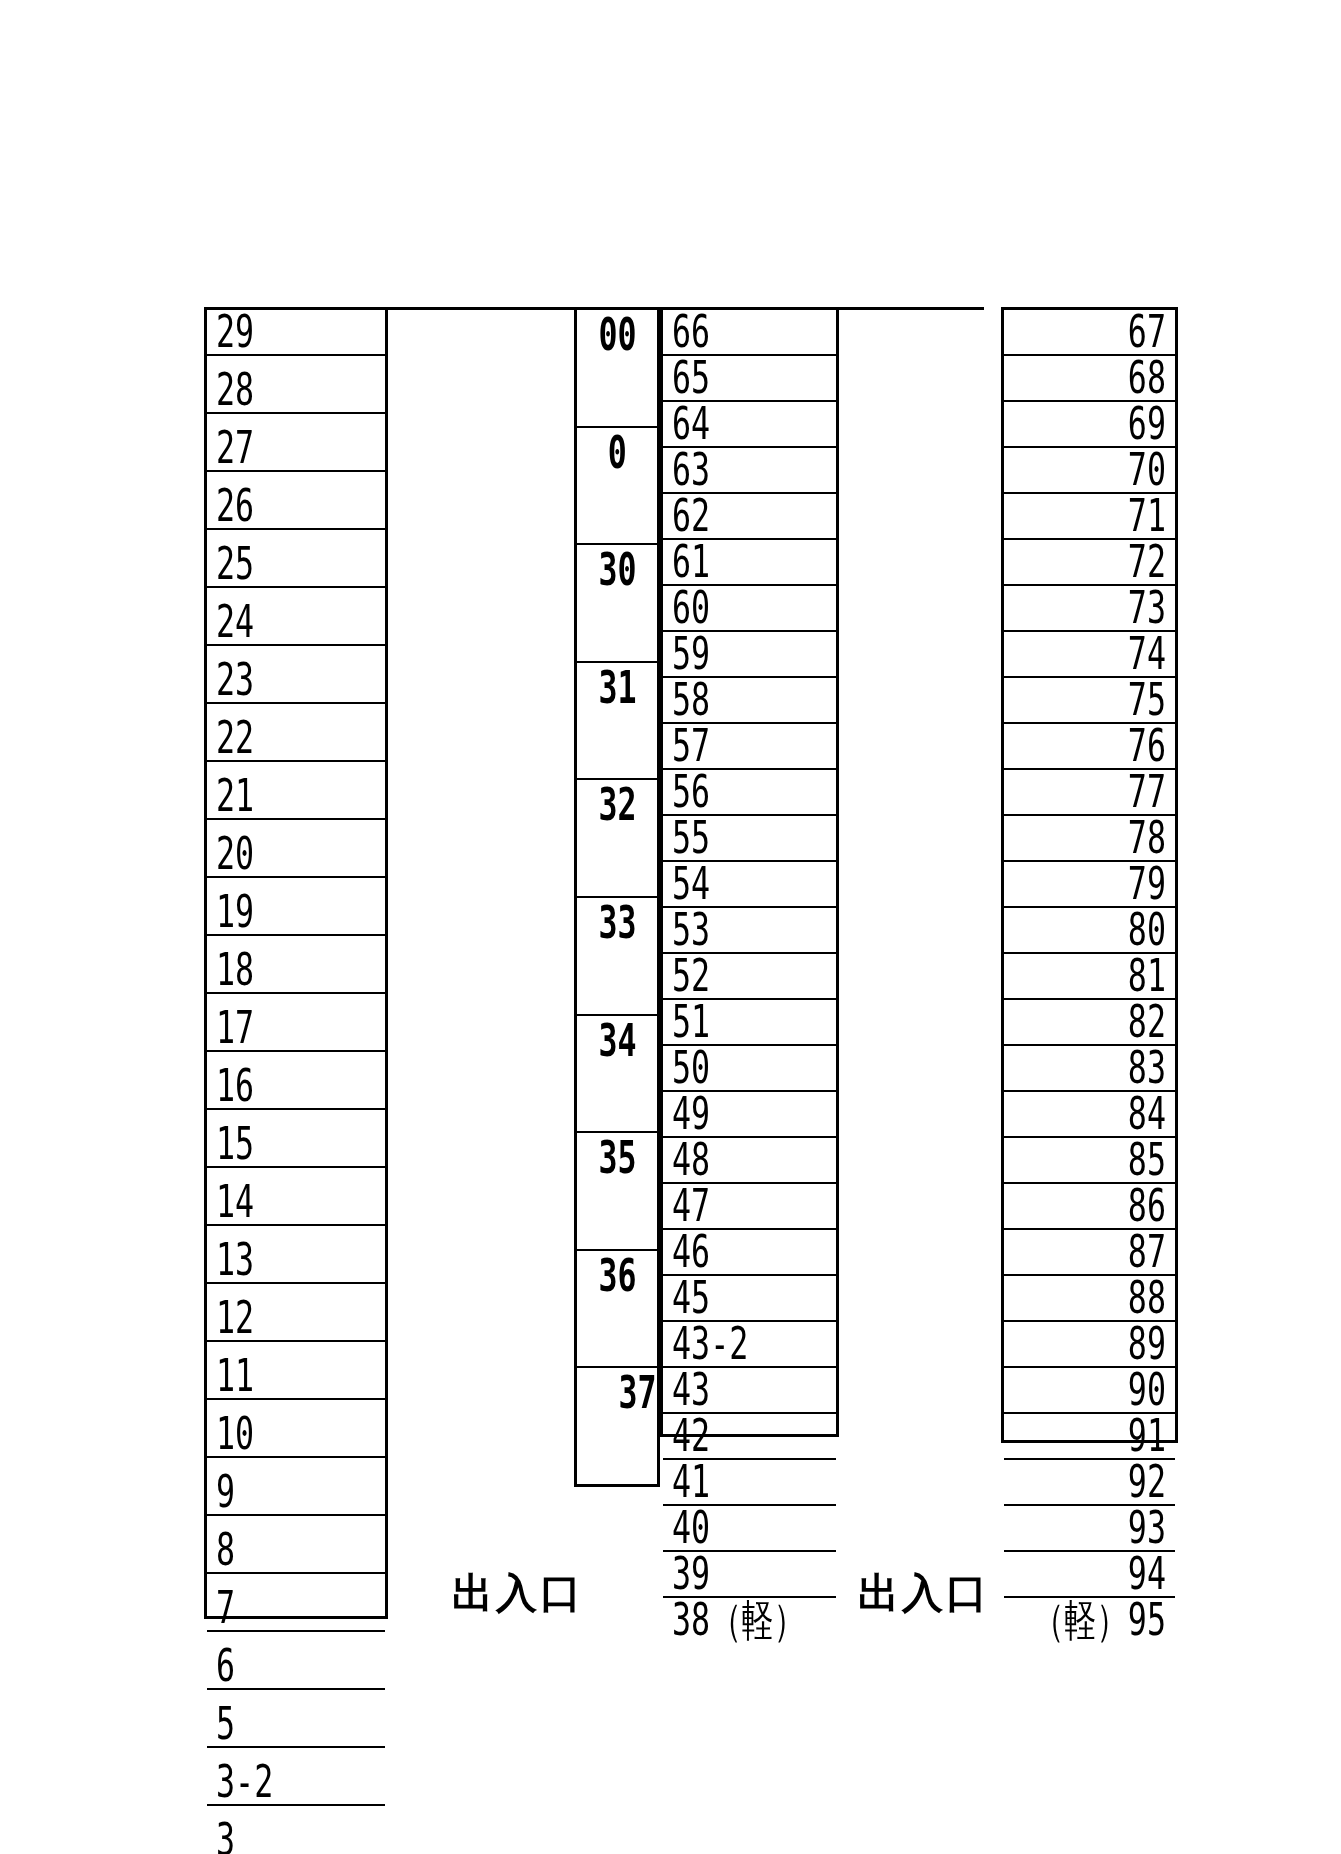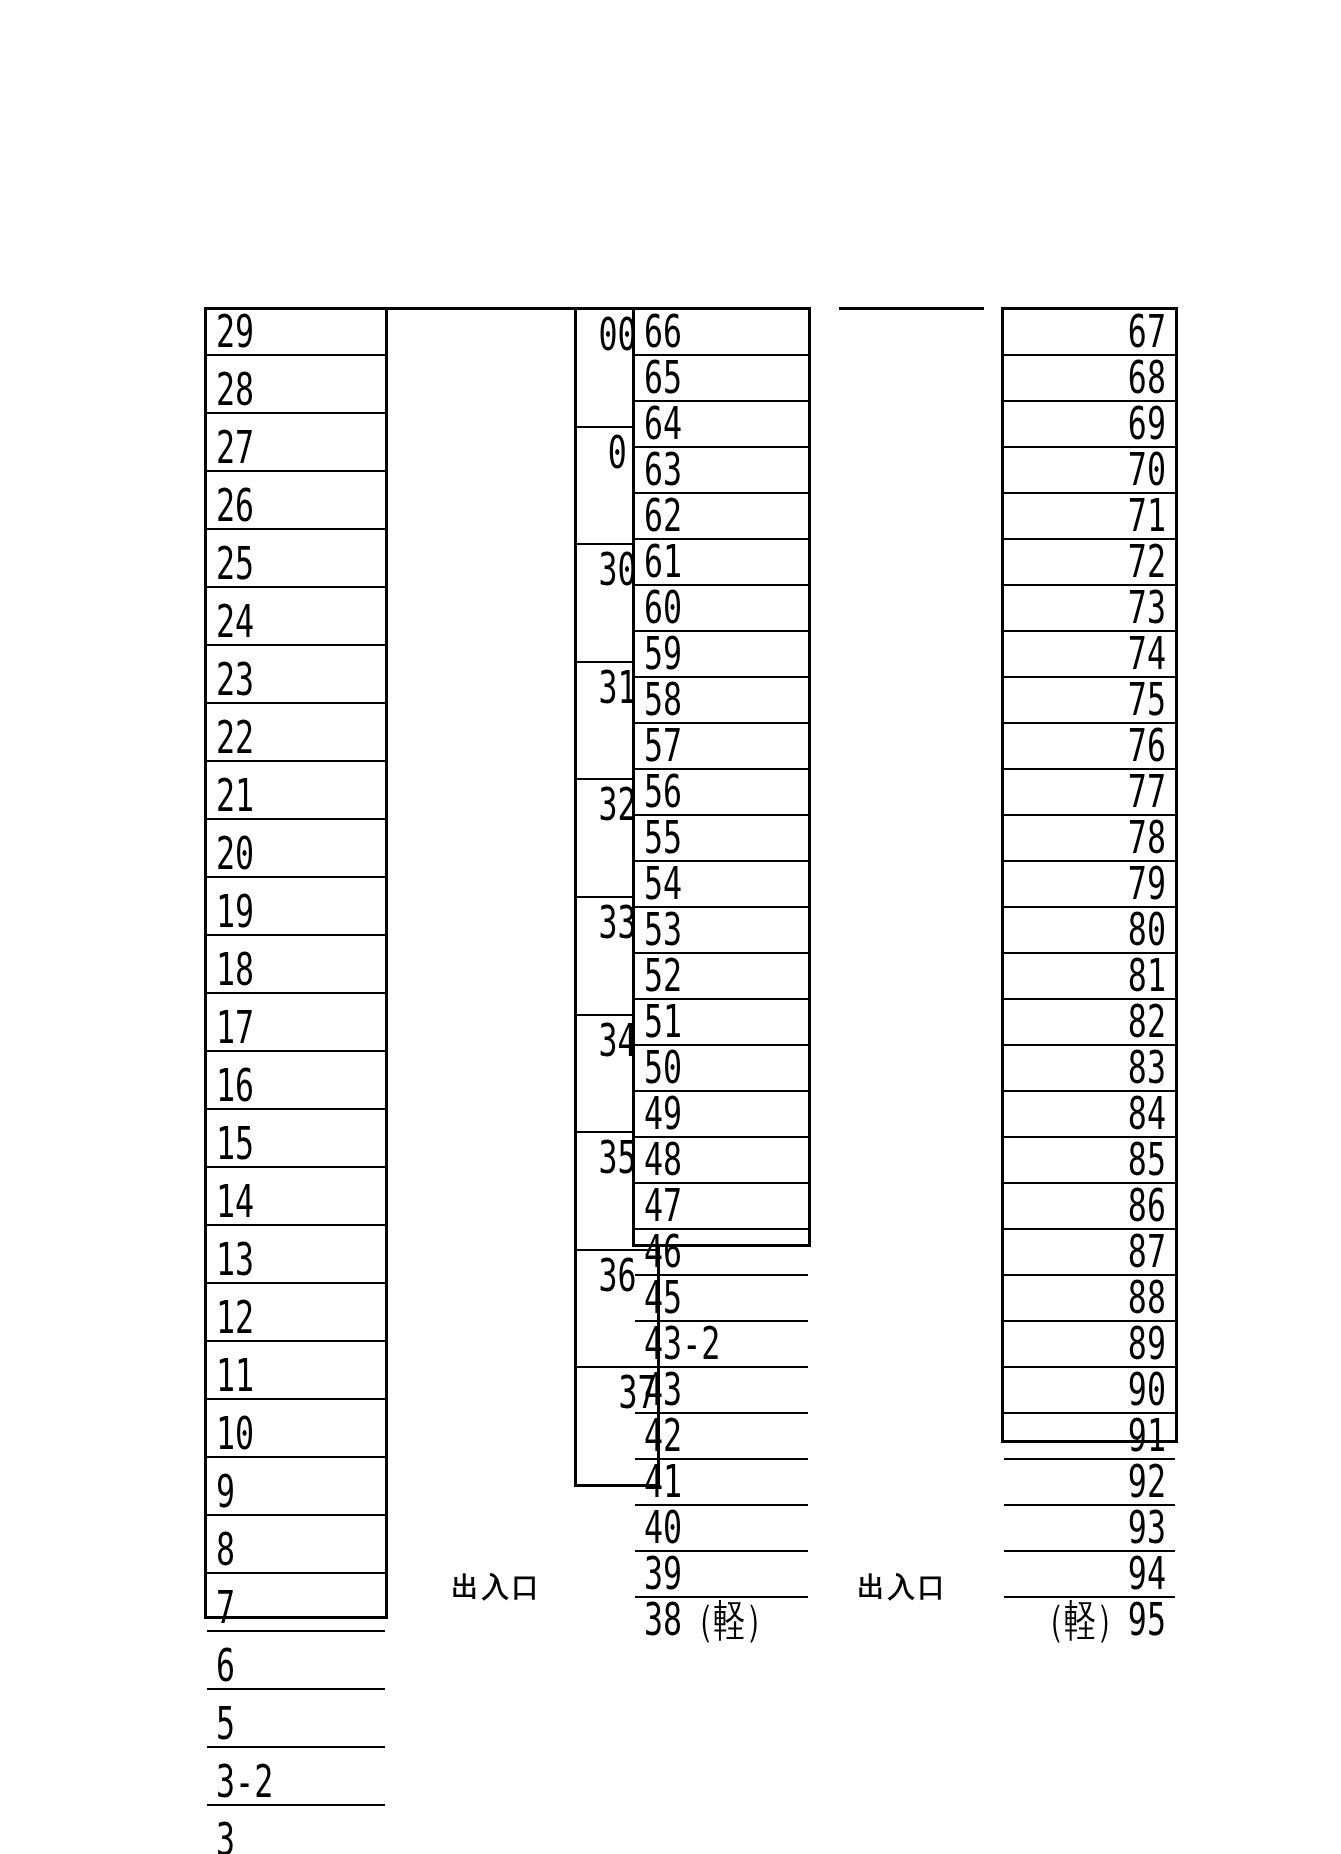--- a/index.html
+++ b/index.html
@@ -29,37 +29,37 @@
     position:absolute;
     top:307px;
     display:flex;
     flex-direction:column;
     border:3px solid #000;
     box-sizing:border-box;
     background:#ffffff;
   }
   .col-left  { left:204px;  width:184px; height:1312px;gap:12px; }
   .col-inner { left:574px;  width:86px;  height:1180px; }
-  .col-mid   { left:632px;  width:179px; height:940px;text-align:right; }
+  .col-mid   { left:660px;  width:179px; height:1130px;text-align:right; }
   .col-right { left:1001px; width:177px; height:1136px; }
   .cell {
     flex:1 1 0;
     border-bottom:2px solid #000;
     display:flex;
     align-items:center;
     font-family:"DejaVu Sans Mono", "DejaVu Sans", monospace;
     font-size:44px;
     line-height:1;
     overflow:visible;
     box-sizing:border-box;
   }
   .cell:last-child { border-bottom:none;padding-left:40px; }
   .col-left .cell, .col-mid .cell { padding-left:9px; }
   .col-right .cell { justify-content:flex-end; padding-right:9px; }
-  .col-inner .cell { align-items:flex-start; justify-content:center; padding-top:3px; }
+  .col-inner .cell { align-items:flex-start; justify-content:center; padding-top:3px;font-weight:bold; }
   .num {
     display:inline-block;
     transform:scaleX(0.72);
     transform-origin:left center;
     white-space:nowrap;
   }
   .col-right .num { transform-origin:right center; }
   .col-inner .num { transform-origin:center top; }
   .aisle-line {
     position:absolute;
@@ -67,21 +67,21 @@
     height:3px;
     background:#000;
   }
   .aisle-line-left  { left:388px; width:186px; }
   .aisle-line-right { left:839px; width:145px; }
   .entrance {
     position:absolute;
     top:1573px;
     font-family:"DejaVu Sans", sans-serif;
     font-weight:600;
-    font-size:27px;
+    font-size:41px;
     letter-spacing:3px;
     white-space:nowrap;
     line-height:1;
     color:#000;
   }
   .entrance-left  { left:452px; }
   .entrance-right { left:858px; }
 </style>
 </head>
 <body>

